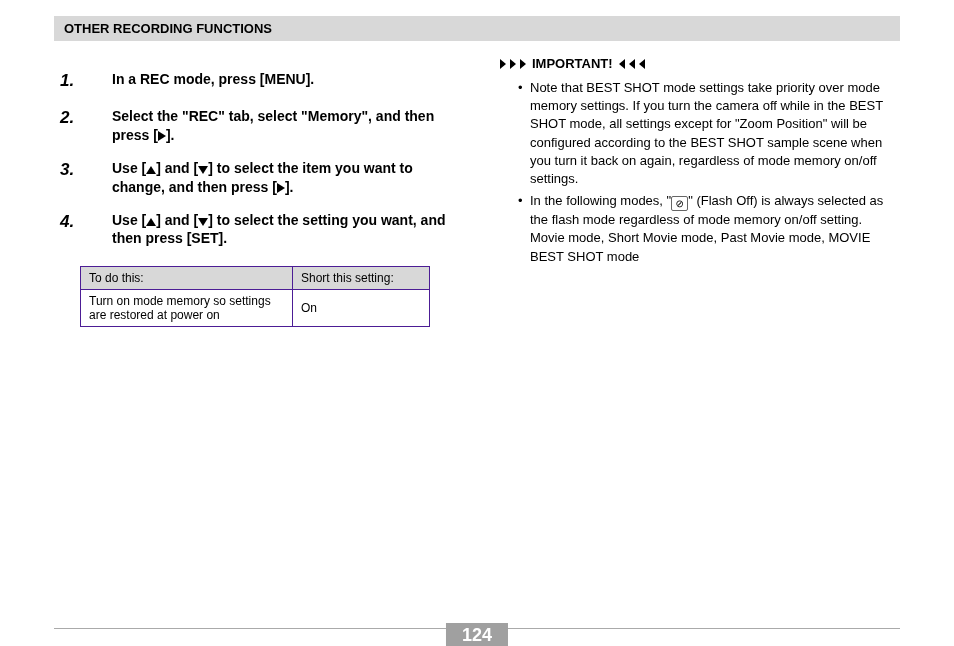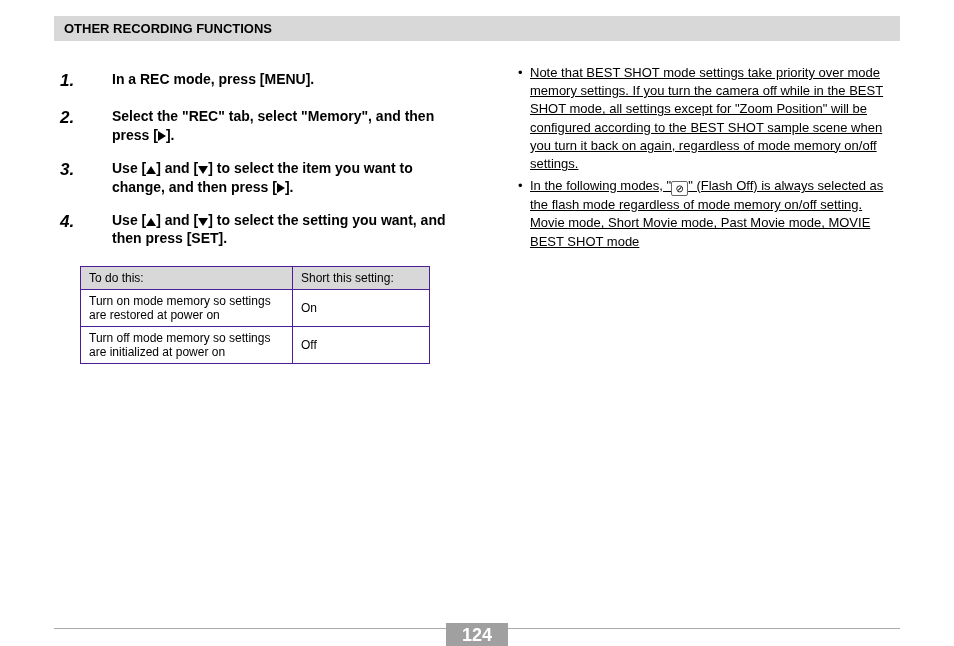--- a/index.html
+++ b/index.html
@@ -19,21 +19,21 @@
   .tri.down{border-width:8px 5px 0 5px;border-color:#000 transparent transparent transparent;}
   table.settings{border-collapse:collapse;width:350px;margin:18px 0 0 20px;font-size:12px;font-weight:normal;}
   table.settings th,table.settings td{border:1px solid #4c1d95;padding:4px 8px;text-align:left;vertical-align:middle;}
   table.settings th{background:#d8d8d8;font-weight:normal;}
   .important-line{font-weight:bold;font-size:13px;display:flex;align-items:center;gap:4px;}
   .arrowR{display:inline-block;width:0;height:0;border-style:solid;
           border-width:5px 0 5px 6px;border-color:transparent transparent transparent #000;}
   .arrowL{display:inline-block;width:0;height:0;border-style:solid;
           border-width:5px 6px 5px 0;border-color:transparent #000 transparent transparent;}
   ul.notes{list-style:none;margin:8px 0 0 18px;padding:0;font-size:13px;line-height:1.4;}
-  ul.notes li{position:relative;padding-left:12px;margin-bottom:4px;text-decoration:underline;}
+  ul.notes li{position:relative;padding-left:12px;margin-bottom:4px;}
   ul.notes li::before{content:"•";position:absolute;left:0;top:0;}
   .flash-icon{display:inline-block;width:15px;height:13px;border:1px solid #666;
               border-radius:2px;font-size:10px;line-height:13px;text-align:center;vertical-align:-2px;}
   .footer{position:absolute;left:54px;right:54px;bottom:17px;}
   .footer .rule{height:0;border-top:1px solid #aaa;}
   .footer .pn{position:absolute;left:50%;top:-5px;transform:translateX(-50%);
               background:#a0a0a0;color:#fff;font-weight:bold;font-size:18px;
               padding:2px 16px;}
 </style>
 </head>
@@ -76,29 +76,34 @@
     <table class="settings">
       <tbody>
           <tr>
         <th>To do this:</th>
         <th style="width:120px;">Short this setting:</th>
       </tr>
       <tr>
         <td>Turn on mode memory so settings are restored at power on</td>
         <td>On</td>
       </tr>
-      <tr>
-        <td>Turn off mode memory so settings are initialized at power on</td>
-        <td>Off</td>
-      </tr>
     </tbody>
       </table>
   </div>
 
   <div class="right-col">
+    <div class="important-line">
+      <span class="arrowR"></span>
+      <span class="arrowR"></span>
+      <span class="arrowR"></span>
+      <span style="padding:0 2px;">IMPORTANT!</span>
+      <span class="arrowL"></span>
+      <span class="arrowL"></span>
+      <span class="arrowL"></span>
+    </div>
     <ul class="notes">
       <li>
         <span>Note that BEST SHOT mode settings take priority over mode memory settings. If you turn the camera off while in the BEST SHOT mode, all settings except for "Zoom Position" will be configured according to the BEST SHOT sample scene when you turn it back on again, regardless of mode memory on/off settings.</span>
       </li>
       <li>
         <span>In the following modes, "</span><span class="flash-icon">⊘</span><span>" (Flash Off) is always selected as the flash mode regardless of mode memory on/off setting.</span><br>
         <span>Movie mode, Short Movie mode, Past Movie mode, MOVIE BEST SHOT mode</span>
       </li>
     </ul>
   </div>

